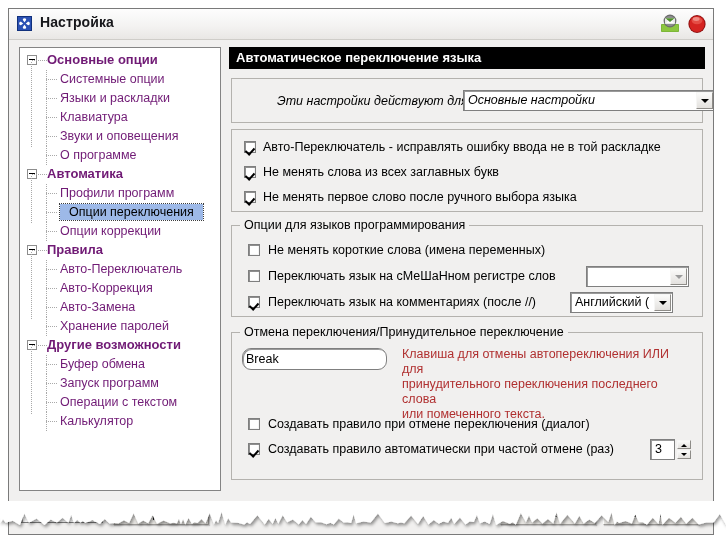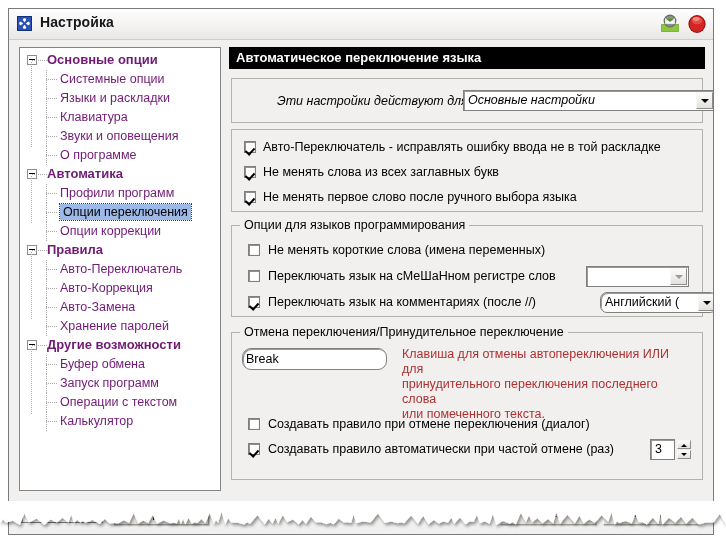--- a/index.html
+++ b/index.html
@@ -71,21 +71,21 @@
   .hdot{
     position:absolute;left:12px;top:9px;width:15px;height:1px;
     background-image:linear-gradient(to right,#a9a9a9 50%,transparent 50%);
     background-size:2px 1px;
   }
   .tnode.child .hdot{left:26px;width:12px;}
   .tnode.child .vdot{left:26px;}
   .sel .lbl{
     background:#9db9e8;color:#000;
     outline:1px dotted #3d3d3d;
-    padding:0 3px;
+    padding:0 9px;
   }
 
   
   #main-panel{
     position:absolute;left:220px;top:38px;width:476px;height:444px;
   }
   #section-header{
     position:absolute;left:0;top:0;width:476px;height:22px;
     background:#000000;
   }
@@ -393,21 +393,21 @@
 
       <div class="cb" style="left:16px;top:44px;"></div>
       <div class="cblabel" style="left:36px;top:43px;">Переключать язык на сМеШаНном регистре слов</div>
       <div class="combo disabled" style="left:354px;top:40px;width:103px;height:21px;">
         <div class="ctext"></div>
         <div class="carrow"></div>
       </div>
 
       <div class="cb checked" style="left:16px;top:70px;"></div>
       <div class="cblabel" style="left:36px;top:69px;">Переключать язык на комментариях (после //)</div>
-      <div class="combo" style="left:368px;top:66px;width:117px;height:21px;border-radius:7px;">
+      <div class="combo" style="left:338px;top:66px;width:103px;height:21px;">
         <div class="ctext">Английский (</div>
         <div class="carrow"></div>
       </div>
     </div>
 
     <div class="gbox" style="left:2px;top:285px;width:472px;height:148px;">
       <div class="gtitle">Отмена переключения/Принудительное переключение</div>
 
       <input class="tinput" style="left: 10px; top: 15px; width: 145px; height: 22px; border-radius: 9px;" value="Break">
 

